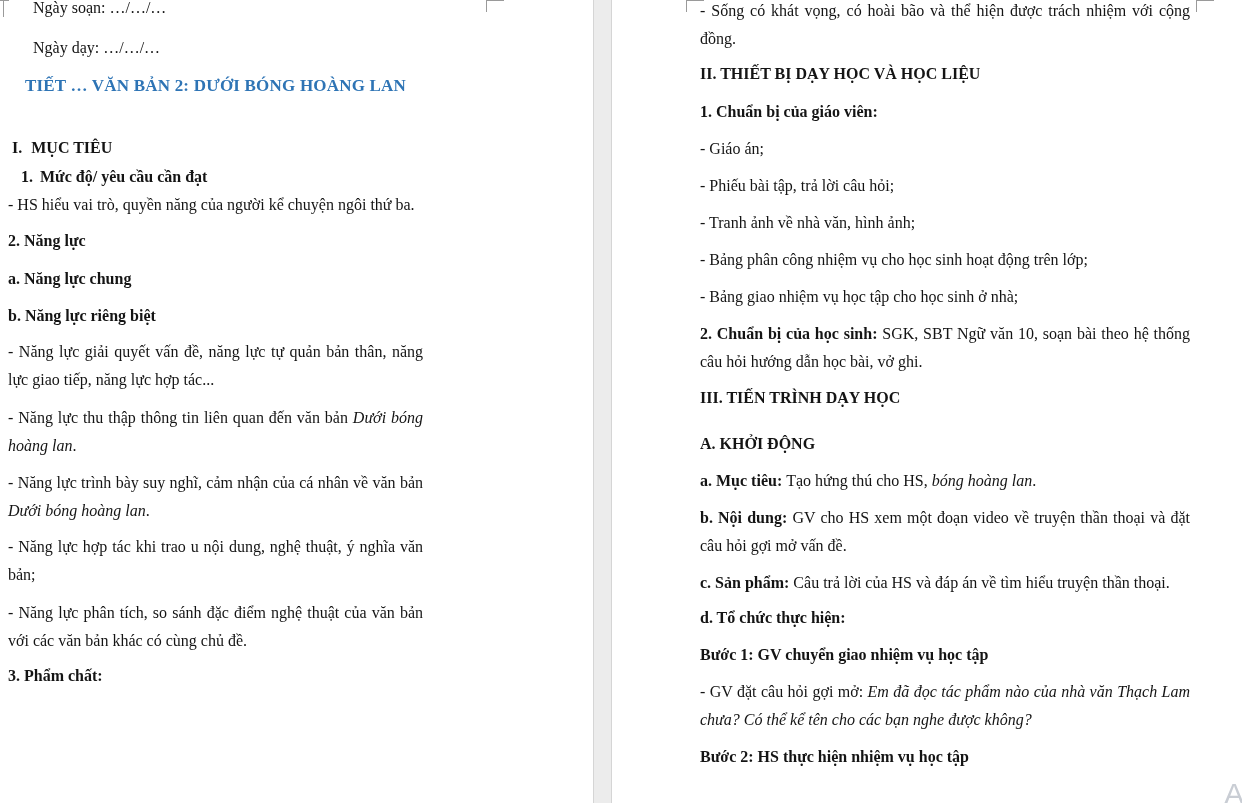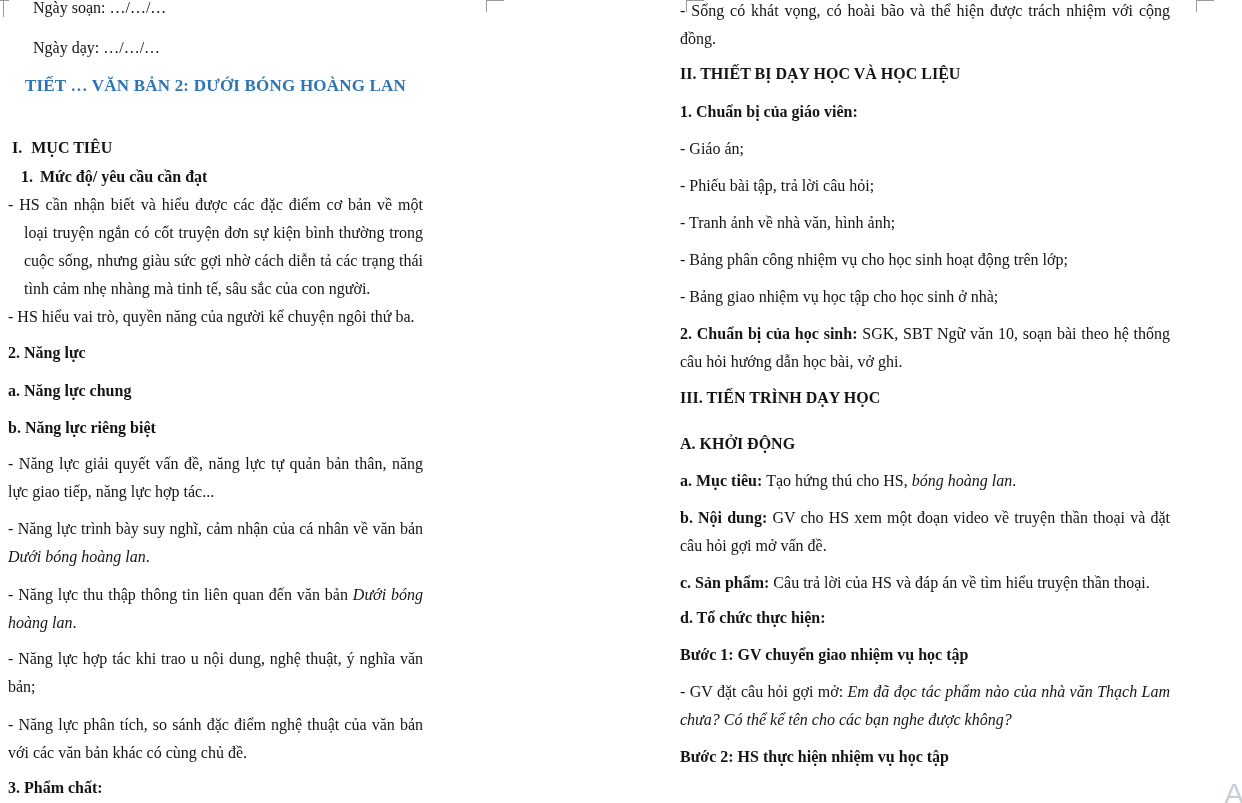--- a/index.html
+++ b/index.html
@@ -5,21 +5,21 @@
   html,body{margin:0;padding:0;}
   body{
     width:1242px;height:803px;position:relative;overflow:hidden;
     background:#ffffff;
     font-family:"Liberation Serif", serif;
   }
   .page{
     position:absolute;top:0;height:803px;background:#fff;box-sizing:border-box;
   }
   #page-left{left:0;width:528px;padding:0 105px 0 8px;}
-  #page-right{left:592px;width:630px;padding:0 52px 0 88px;}
+  #page-right{left:612px;width:630px;padding:0 52px 0 88px;}
   .page-gap{
     position:absolute;left:593px;top:0;width:19px;height:803px;
     background:#ececec;border-left:1px solid #d5d5d5;border-right:1px solid #d5d5d5;
     box-sizing:border-box;
   }
   .p{
     font-size:16px;line-height:28px;color:#141414;
     text-align:justify;margin:9px 0 0 0;
   }
   .title{
@@ -36,28 +36,27 @@
 </style>
 </head>
 <body>
 
 <div class="page" id="page-left">
   <div class="p" style="margin:-6px 0 0 25px;"><span>Ngày soạn: …/…/…</span></div>
   <div class="p" style="margin:12px 0 0 25px;"><span>Ngày dạy: …/…/…</span></div>
   <div class="p title" style="margin-top:9px;"><span style="font-weight: bold;">TIẾT … VĂN BẢN 2: DƯỚI BÓNG HOÀNG LAN</span></div>
   <div class="p" style="margin:33px 0 0 4px;"><span style="font-weight: bold;">I.</span><span style="font-weight: bold; margin-left: 9px;">MỤC TIÊU</span></div>
   <div class="p" style="margin:1px 0 0 13px;"><span style="font-weight: bold;">1.</span><span style="font-weight: bold; margin-left: 7px;">Mức độ/ yêu cầu cần đạt</span></div>
-  <div class="p hang" style="margin-top:0;"><span>- HS cần nhận biết và hiểu được các đặc điểm cơ bản về một loại truyện ngắn có cốt truyện đơn sự kiện bình thường trong cuộc sống, nhưng giàu sức gợi nhờ cách diễn tả các trạng thái tình cảm nhẹ nhàng mà tinh tế, sâu sắc của con người.</span></div>
   <div class="p hang" style="margin-top:0;"><span>- HS hiểu vai trò, quyền năng của người kể chuyện ngôi thứ ba.</span></div>
   <div class="p" style="margin-top:8px;"><span style="font-weight: bold;">2. Năng lực</span></div>
   <div class="p" style="margin-top:10px;"><span style="font-weight: bold;">a. Năng lực chung</span></div>
   <div class="p" style="margin-top:9px;"><span style="font-weight: bold;">b. Năng lực riêng biệt</span></div>
   <div class="p" style="margin-top:8px;"><span>- Năng lực giải quyết vấn đề, năng lực tự quản bản thân, năng lực giao tiếp, năng lực hợp tác...</span></div>
+  <div class="p" style="margin-top:10px;"><span>- Năng lực thu thập thông tin liên quan đến văn bản </span><span style="font-style: italic;">Dưới bóng hoàng lan</span><span>.</span></div>
   <div class="p" style="margin-top:9px;"><span>- Năng lực trình bày suy nghĩ, cảm nhận của cá nhân về văn bản </span><span style="font-style: italic;">Dưới bóng hoàng lan</span><span>.</span></div>
-  <div class="p" style="margin-top:10px;"><span>- Năng lực thu thập thông tin liên quan đến văn bản </span><span style="font-style: italic;">Dưới bóng hoàng lan</span><span>.</span></div>
   <div class="p" style="margin-top:8px;"><span>- Năng lực hợp tác khi trao u nội dung, nghệ thuật, ý nghĩa văn bản;</span></div>
   <div class="p" style="margin-top:10px;"><span>- Năng lực phân tích, so sánh đặc điểm nghệ thuật của văn bản với các văn bản khác có cùng chủ đề.</span></div>
   <div class="p" style="margin-top:7px;"><span style="font-weight: bold;">3. Phẩm chất:</span></div>
 </div>
 
 <div class="page-gap"></div>
 
 <div class="page" id="page-right">
   <div class="p" style="margin-top:-3px;"><span>- Sống có khát vọng, có hoài bão và thể hiện được trách nhiệm với cộng đồng.</span></div>
   <div class="p" style="margin-top:7px;"><span style="font-weight: bold;">II. THIẾT BỊ DẠY HỌC VÀ HỌC LIỆU</span></div>

